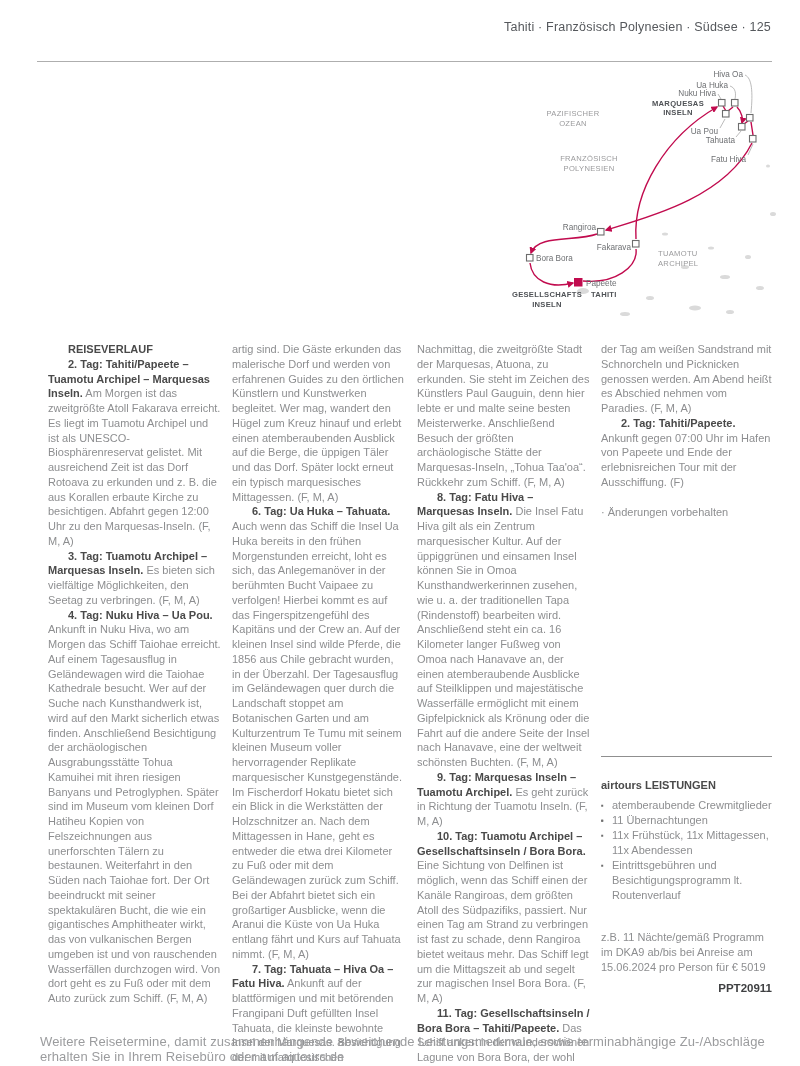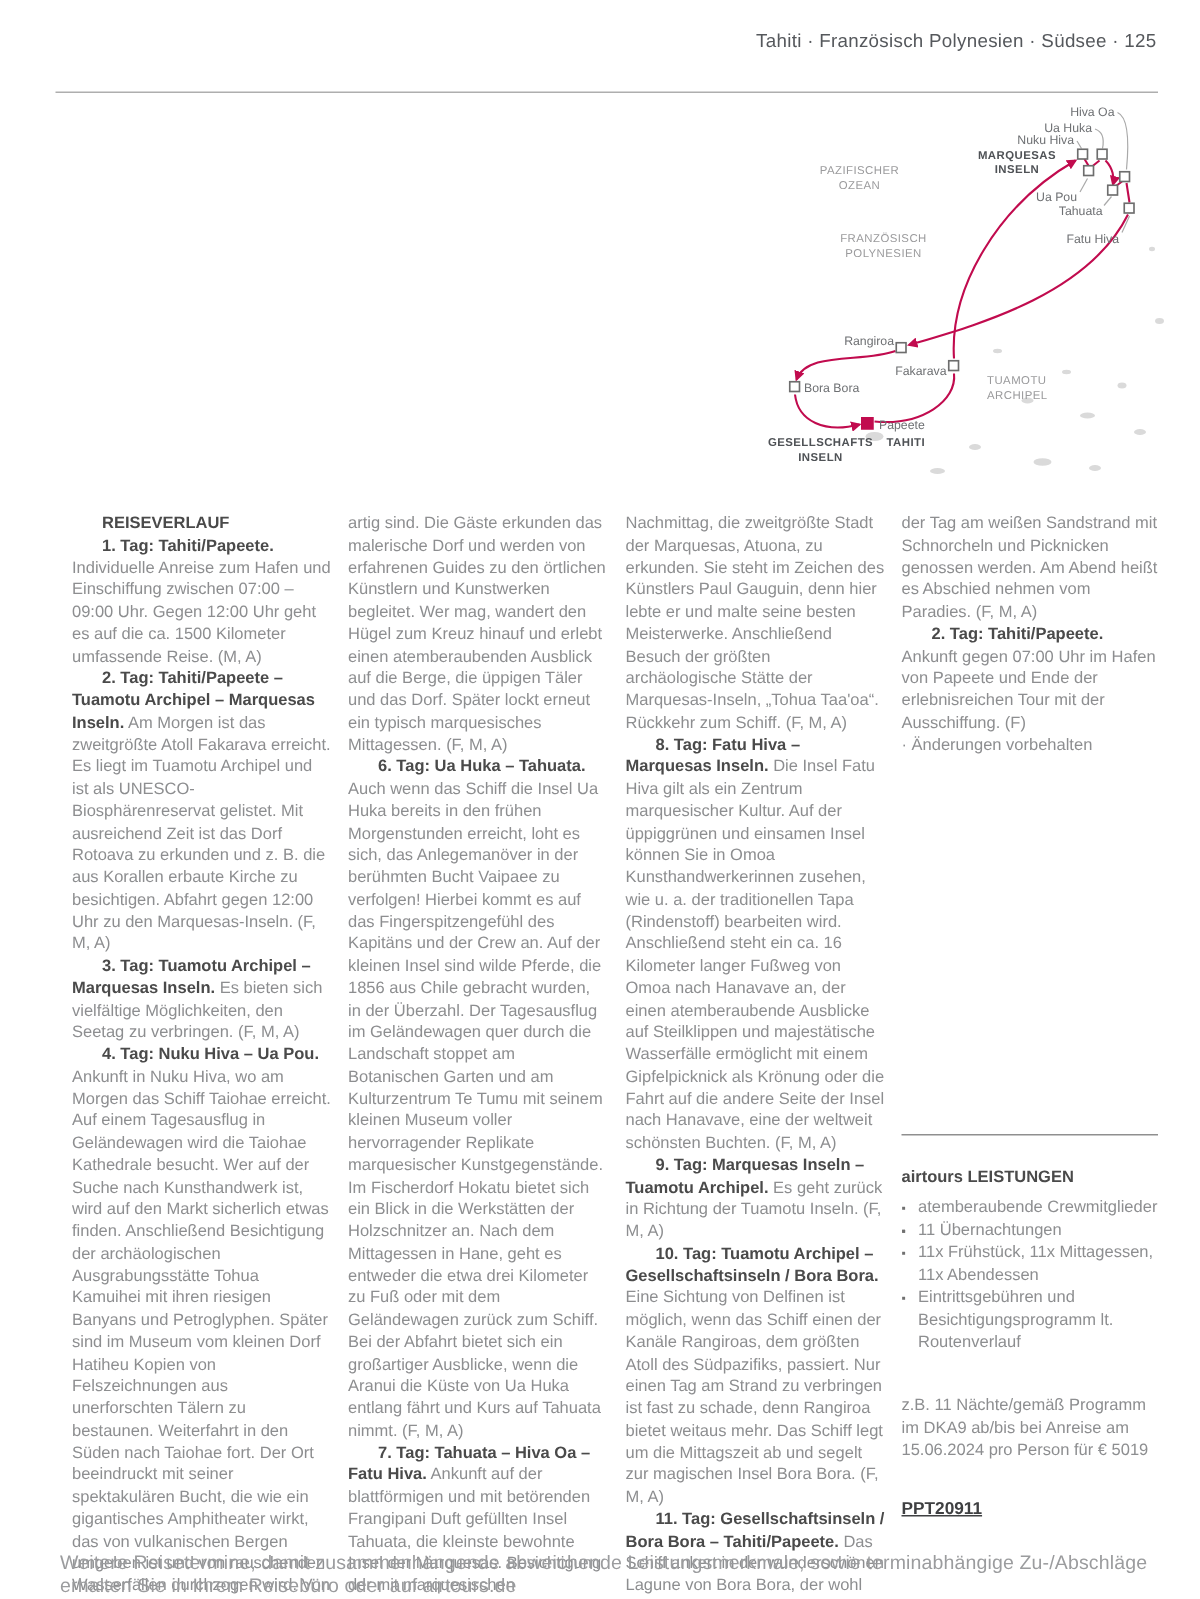--- a/index.html
+++ b/index.html
@@ -24,30 +24,30 @@
   .m-island{font-size:8.2px;fill:#6e7073;}
   .leader{stroke:#a9a9a9;stroke-width:.8;fill:none;}
   .route{fill:none;stroke:#c10b4e;stroke-width:1.4;}
   .isl-marker{fill:#ffffff;stroke:#6d6d6d;stroke-width:1.1;}
   .speck{fill:#dadada;}
   
   .col{position:absolute;top:342px;width:173px;font-size:11px;line-height:14.75px;color:#8d8e90;}
   .col p.seg{margin:0;}
   .col b{color:#4a4a4a;font-weight:bold;margin-left:20px;}
   #col1{left:48px;} #col2{left:232px;} #col3{left:417px;} #col4{left:601px;width:171px;}
-  .change-note{color:#8d8e90;}
+  .change-note{margin-top:15px;color:#8d8e90;}
   
   .services{position:absolute;left:601px;top:756px;width:171px;font-size:11px;line-height:15px;color:#8d8e90;}
   .services-rule{border:none;border-top:1px solid #8f8f8f;margin:0;}
   .services-title{margin:21px 0 5px 0;font-size:11px;color:#4a4a4a;font-weight:bold;}
   .services ul{list-style:none;margin:0;padding:0;}
   .services li{position:relative;padding-left:11px;margin:0;}
   .services .bullet{position:absolute;left:0;top:0;color:#707070;font-size:8px;line-height:15px;}
   .price-example{margin-top:27px;color:#8d8e90;}
-  .offer-code{margin-top:24px;font-weight:bold;color:#3f4042;font-size:11.5px;text-decoration:underline;}
+  .offer-code{margin-top:6px;text-align:right;font-weight:bold;color:#3f4042;font-size:11.5px;}
   
   .footer-note{
     position:absolute;left:40px;top:1034px;right:28px;
     font-size:13px;color:#9b9c9e;letter-spacing:.1px;
   }
 </style>
 </head>
 <body>
 
 <div class="page">
@@ -132,21 +132,20 @@
     <text class="m-island" x="245" y="81" text-anchor="end">Tahuata</text>
     <text class="m-island" x="256" y="100" text-anchor="end">Fatu Hiva</text>
     <text class="m-island" x="106" y="168" text-anchor="end">Rangiroa</text>
     <text class="m-island" x="141" y="188" text-anchor="end">Fakarava</text>
     <text class="m-island" x="46" y="199">Bora Bora</text>
     <text class="m-island" x="96" y="224">Papeete</text>
   </svg>
 
   <div class="col" id="col1">
       <p class="seg"><b>REISEVERLAUF</b></p>
-      <p class="seg"><b>1. Tag: Tahiti/Papeete.</b> Individuelle Anreise zum Hafen und Einschiffung zwischen 07:00 – 09:00 Uhr. Gegen 12:00 Uhr geht es auf die ca. 1500 Kilometer umfassende Reise. (M, A)</p>
       <p class="seg"><b>2. Tag: Tahiti/Papeete – Tuamotu Archipel – Marquesas Inseln.</b> Am Morgen ist das zweitgrößte Atoll Fakarava erreicht. Es liegt im Tuamotu Archipel und ist als UNESCO-Biosphärenreservat gelistet. Mit ausreichend Zeit ist das Dorf Rotoava zu erkunden und z. B. die aus Korallen erbaute Kirche zu besichtigen. Abfahrt gegen 12:00 Uhr zu den Marquesas-Inseln. (F, M, A)</p>
       <p class="seg"><b>3. Tag: Tuamotu Archipel – Marquesas Inseln.</b> Es bieten sich vielfältige Möglichkeiten, den Seetag zu verbringen. (F, M, A)</p>
       <p class="seg"><b>4. Tag: Nuku Hiva – Ua Pou.</b> Ankunft in Nuku Hiva, wo am Morgen das Schiff Taiohae erreicht. Auf einem Tagesausflug in Geländewagen wird die Taiohae Kathedrale besucht. Wer auf der Suche nach Kunsthandwerk ist, wird auf den Markt sicherlich etwas finden. Anschließend Besichtigung der archäologischen Ausgrabungsstätte Tohua Kamuihei mit ihren riesigen Banyans und Petroglyphen. Später sind im Museum vom kleinen Dorf Hatiheu Kopien von Felszeichnungen aus unerforschten Tälern zu bestaunen. Weiterfahrt in den Süden nach Taiohae fort. Der Ort beeindruckt mit seiner spektakulären Bucht, die wie ein gigantisches Amphitheater wirkt, das von vulkanischen Bergen umgeben ist und von rauschenden Wasserfällen durchzogen wird. Von dort geht es zu Fuß oder mit dem Auto zurück zum Schiff. (F, M, A)</p>
     </div>
   <div class="col" id="col2">
       <p class="seg">artig sind. Die Gäste erkunden das malerische Dorf und werden von erfahrenen Guides zu den örtlichen Künstlern und Kunstwerken begleitet. Wer mag, wandert den Hügel zum Kreuz hinauf und erlebt einen atemberaubenden Ausblick auf die Berge, die üppigen Täler und das Dorf. Später lockt erneut ein typisch marquesisches Mittagessen. (F, M, A)</p>
       <p class="seg"><b>6. Tag: Ua Huka – Tahuata.</b> Auch wenn das Schiff die Insel Ua Huka bereits in den frühen Morgenstunden erreicht, loht es sich, das Anlegemanöver in der berühmten Bucht Vaipaee zu verfolgen! Hierbei kommt es auf das Fingerspitzengefühl des Kapitäns und der Crew an. Auf der kleinen Insel sind wilde Pferde, die 1856 aus Chile gebracht wurden, in der Überzahl. Der Tagesausflug im Geländewagen quer durch die Landschaft stoppet am Botanischen Garten und am Kulturzentrum Te Tumu mit seinem kleinen Museum voller hervorragender Replikate marquesischer Kunstgegenstände. Im Fischerdorf Hokatu bietet sich ein Blick in die Werkstätten der Holzschnitzer an. Nach dem Mittagessen in Hane, geht es entweder die etwa drei Kilometer zu Fuß oder mit dem Geländewagen zurück zum Schiff. Bei der Abfahrt bietet sich ein großartiger Ausblicke, wenn die Aranui die Küste von Ua Huka entlang fährt und Kurs auf Tahuata nimmt. (F, M, A)</p>
       <p class="seg"><b>7. Tag: Tahuata – Hiva Oa – Fatu Hiva.</b> Ankunft auf der blattförmigen und mit betörenden Frangipani Duft gefüllten Insel Tahuata, die kleinste bewohnte Insel der Marquesas. Besichtigung der mit marquesischen Schnitzereien verzierten und mit einem beeindruckenden Glasfenster geschmückten Kirche im kleinen Dorf Vaitahu. Weiterfahrt nach Hiva Oa mit ausreichend Zeit am</p>
     </div>
   <div class="col" id="col3">

